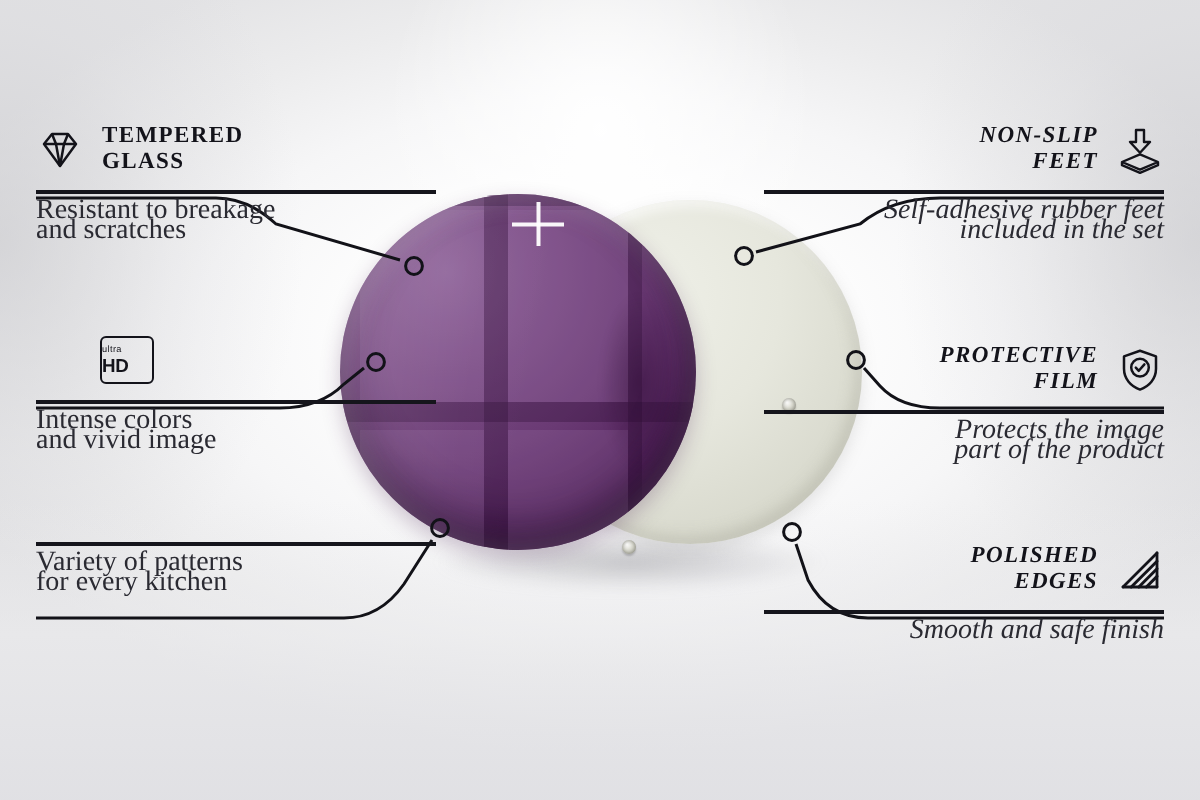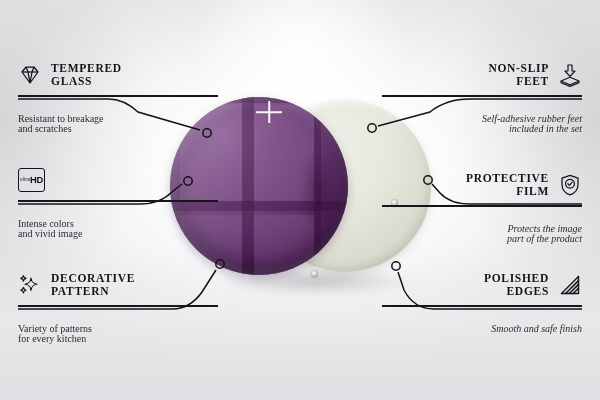--- a/index.html
+++ b/index.html
@@ -149,54 +149,55 @@
 
   
   .callout { position: absolute; width: 200px; }
   .callout .head {
     display: flex;
     align-items: center;
     gap: 9px;
     height: 34px;
   }
   .callout.left  .head { justify-content: flex-start; }
-  .callout.right .head { flex-direction: row-reverse; justify-content: flex-start; }
+  .callout.right .head { flex-direction: row-reverse; justify-content: flex-start; font-style: italic; }
   .callout .title {
     font-size: 11.5px;
     letter-spacing: 0.7px;
     line-height: 13.5px;
     color: #13131a;
     font-weight: 700;
     text-transform: uppercase;
   }
   .callout.left  .title { text-align: left; }
   .callout.right .title { text-align: right; }
   .callout .rule {
     height: 1.6px;
     background: #15151c;
     margin-top: 3px;
   }
   .callout .sub {
-    font-size: 10px;
+    font-size: 14px;
     line-height: 10.6px;
     color: #2a2a32;
-    margin-top: 17px;
+    margin-top: 4px;
     white-space: pre-line;
   }
   .callout.right .sub { text-align: right; font-style: italic; }
   .icon { width: 24px; height: 24px; flex: 0 0 24px; color: #13131a; }
   .icon svg { display: block; width: 100%; height: 100%; }
 
   .hd-badge {
     width: 25px; height: 22px;
     border: 1.4px solid #13131a;
     border-radius: 3px;
-    display: flex; flex-direction: row;
-    align-items: center; justify-content: center;
+    display: flex; flex-direction: column;
+    align-items: flex-start; justify-content: center;
     line-height: 1;
+    margin-left: 32px;
   }
   .hd-badge .u {
     font-family: "Liberation Sans", sans-serif;
     font-size: 4.6px; letter-spacing: 0.2px; color: #13131a;
   }
   .hd-badge .hd {
     font-family: "Liberation Sans", sans-serif;
     font-size: 9.4px; font-weight: 700; letter-spacing: -0.2px; color: #13131a;
   }
 
@@ -298,32 +299,20 @@
           <span class="hd">HD</span>
         </span>
       </span>
     </div>
     <div class="rule"></div>
     <div class="sub">Intense colors
 and vivid image</div>
   </div>
 
   <div class="callout left" id="c-decorative">
-    <div class="head">
-      <span class="icon">
-        <svg viewBox="0 0 24 24">
-          <g fill="none" stroke="currentColor" stroke-width="1.15" stroke-linejoin="round">
-            <path d="M13 5 C13.6 9.2 15 10.6 19 11.2 C15 11.8 13.6 13.2 13 17.4 C12.4 13.2 11 11.8 7 11.2 C11 10.6 12.4 9.2 13 5 Z"></path>
-            <path d="M5.4 2.6 C5.7 4.5 6.3 5.1 8.1 5.4 C6.3 5.7 5.7 6.3 5.4 8.2 C5.1 6.3 4.5 5.7 2.7 5.4 C4.5 5.1 5.1 4.5 5.4 2.6 Z"></path>
-            <path d="M5.4 14.4 C5.7 16.3 6.3 16.9 8.1 17.2 C6.3 17.5 5.7 18.1 5.4 20 C5.1 18.1 4.5 17.5 2.7 17.2 C4.5 16.9 5.1 16.3 5.4 14.4 Z"></path>
-          </g>
-        </svg>
-      </span>
-      <span class="title"><span>DECORATIVE</span><br><span>PATTERN</span></span>
-    </div>
     <div class="rule"></div>
     <div class="sub">Variety of patterns
 for every kitchen</div>
   </div>
 
   <div class="callout right" id="c-feet">
     <div class="head">
       <span class="icon">
         <svg viewBox="0 0 24 24">
           <g fill="none" stroke="currentColor" stroke-width="1.2" stroke-linejoin="round">

